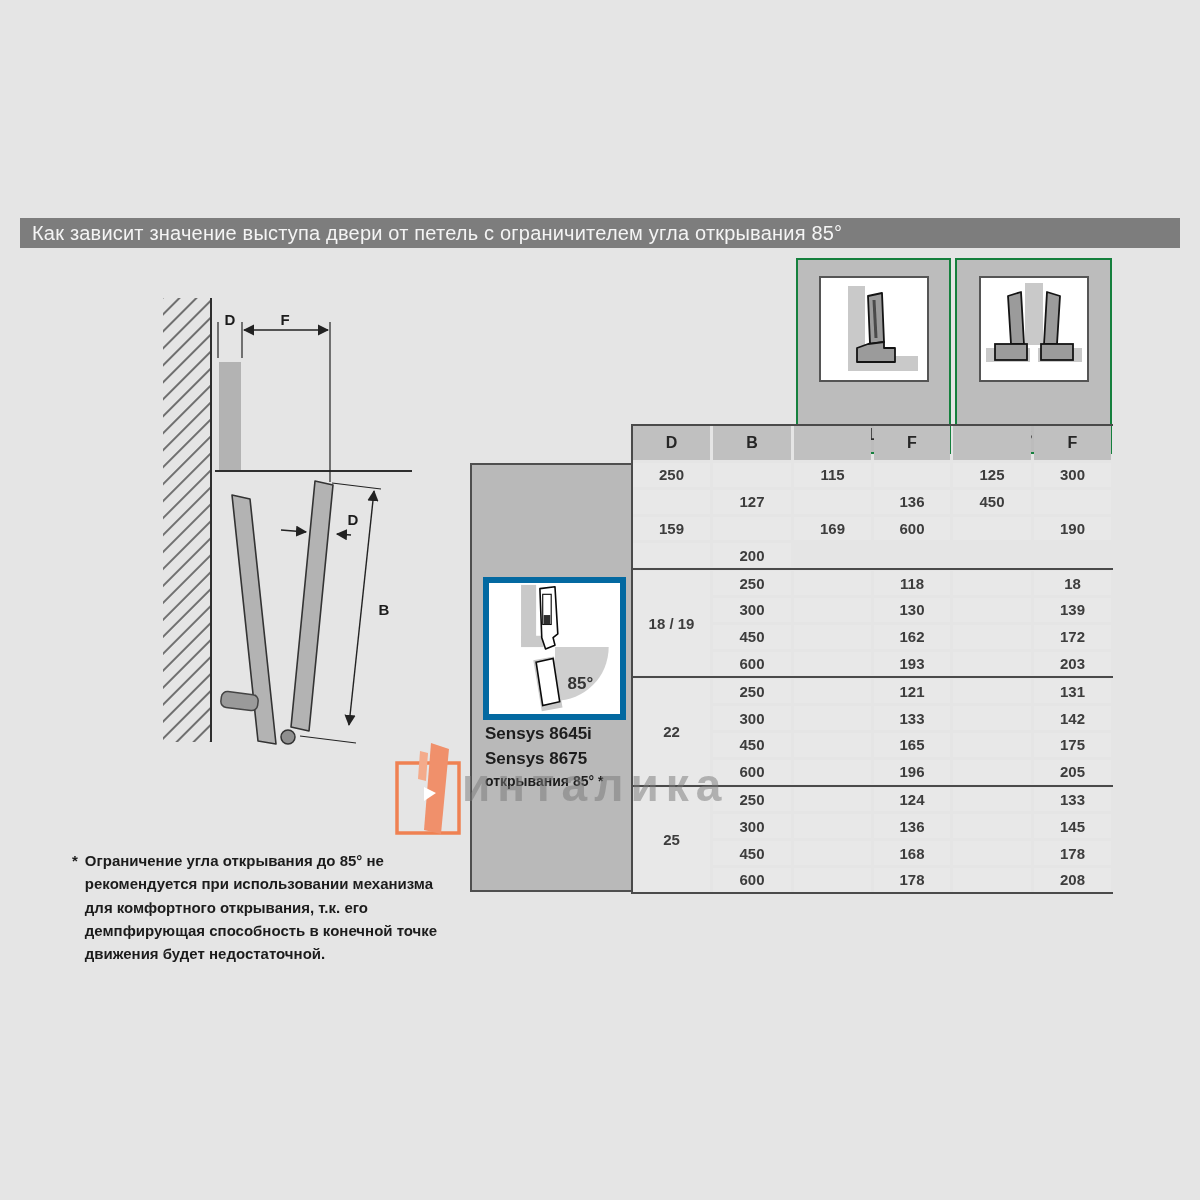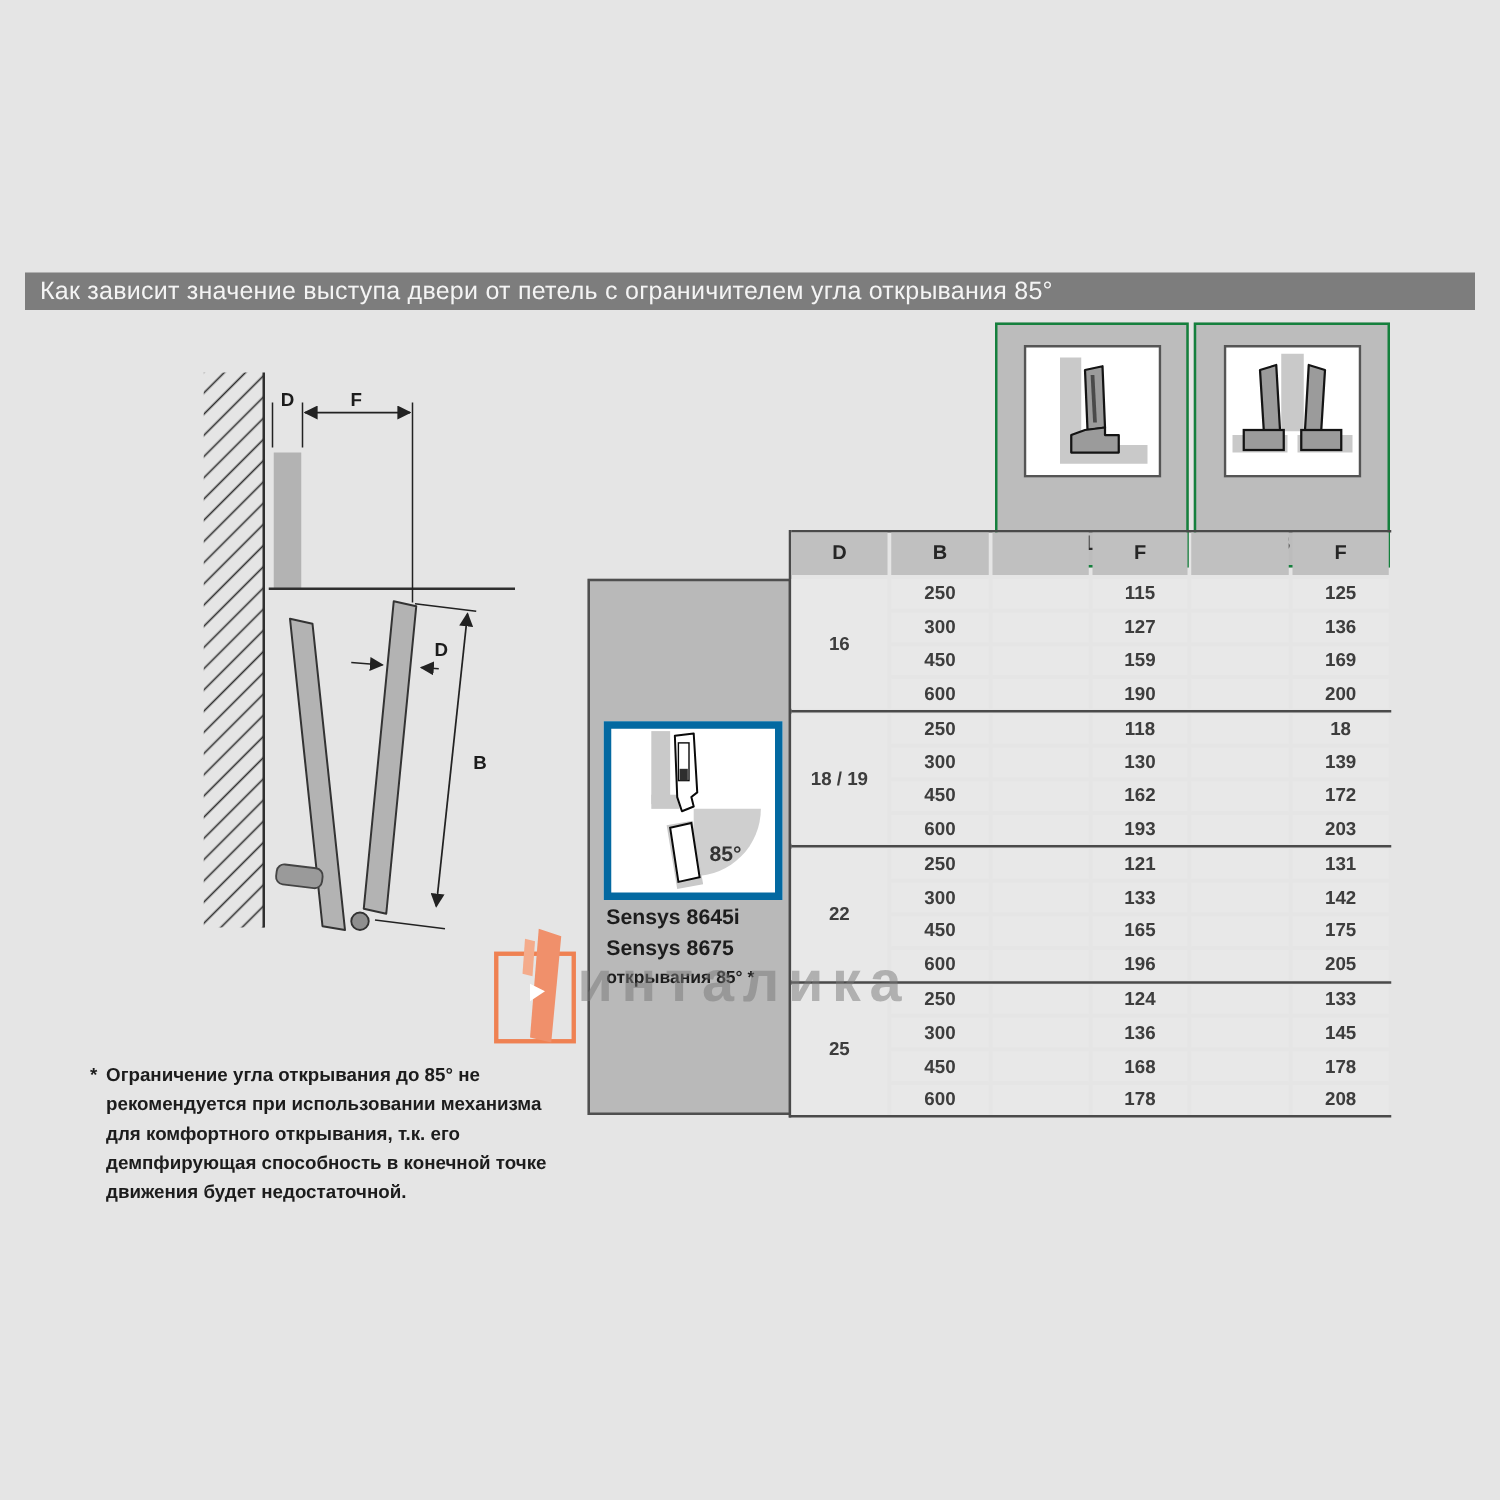--- a/index.html
+++ b/index.html
@@ -191,21 +191,20 @@
     <div class="thead">
       <div class="th">D</div>
       <div class="th">B</div>
       <div class="th"></div>
       <div class="th">F</div>
       <div class="th"></div>
       <div class="th">F</div>
     </div>
 
     <div class="tgroup">
-      <div class="cell d-cell">16</div>
       <div class="cell">250</div>
       <div class="cell"></div>
       <div class="cell">115</div>
       <div class="cell"></div>
       <div class="cell">125</div>
       <div class="cell">300</div>
       <div class="cell"></div>
       <div class="cell">127</div>
       <div class="cell"></div>
       <div class="cell">136</div>

